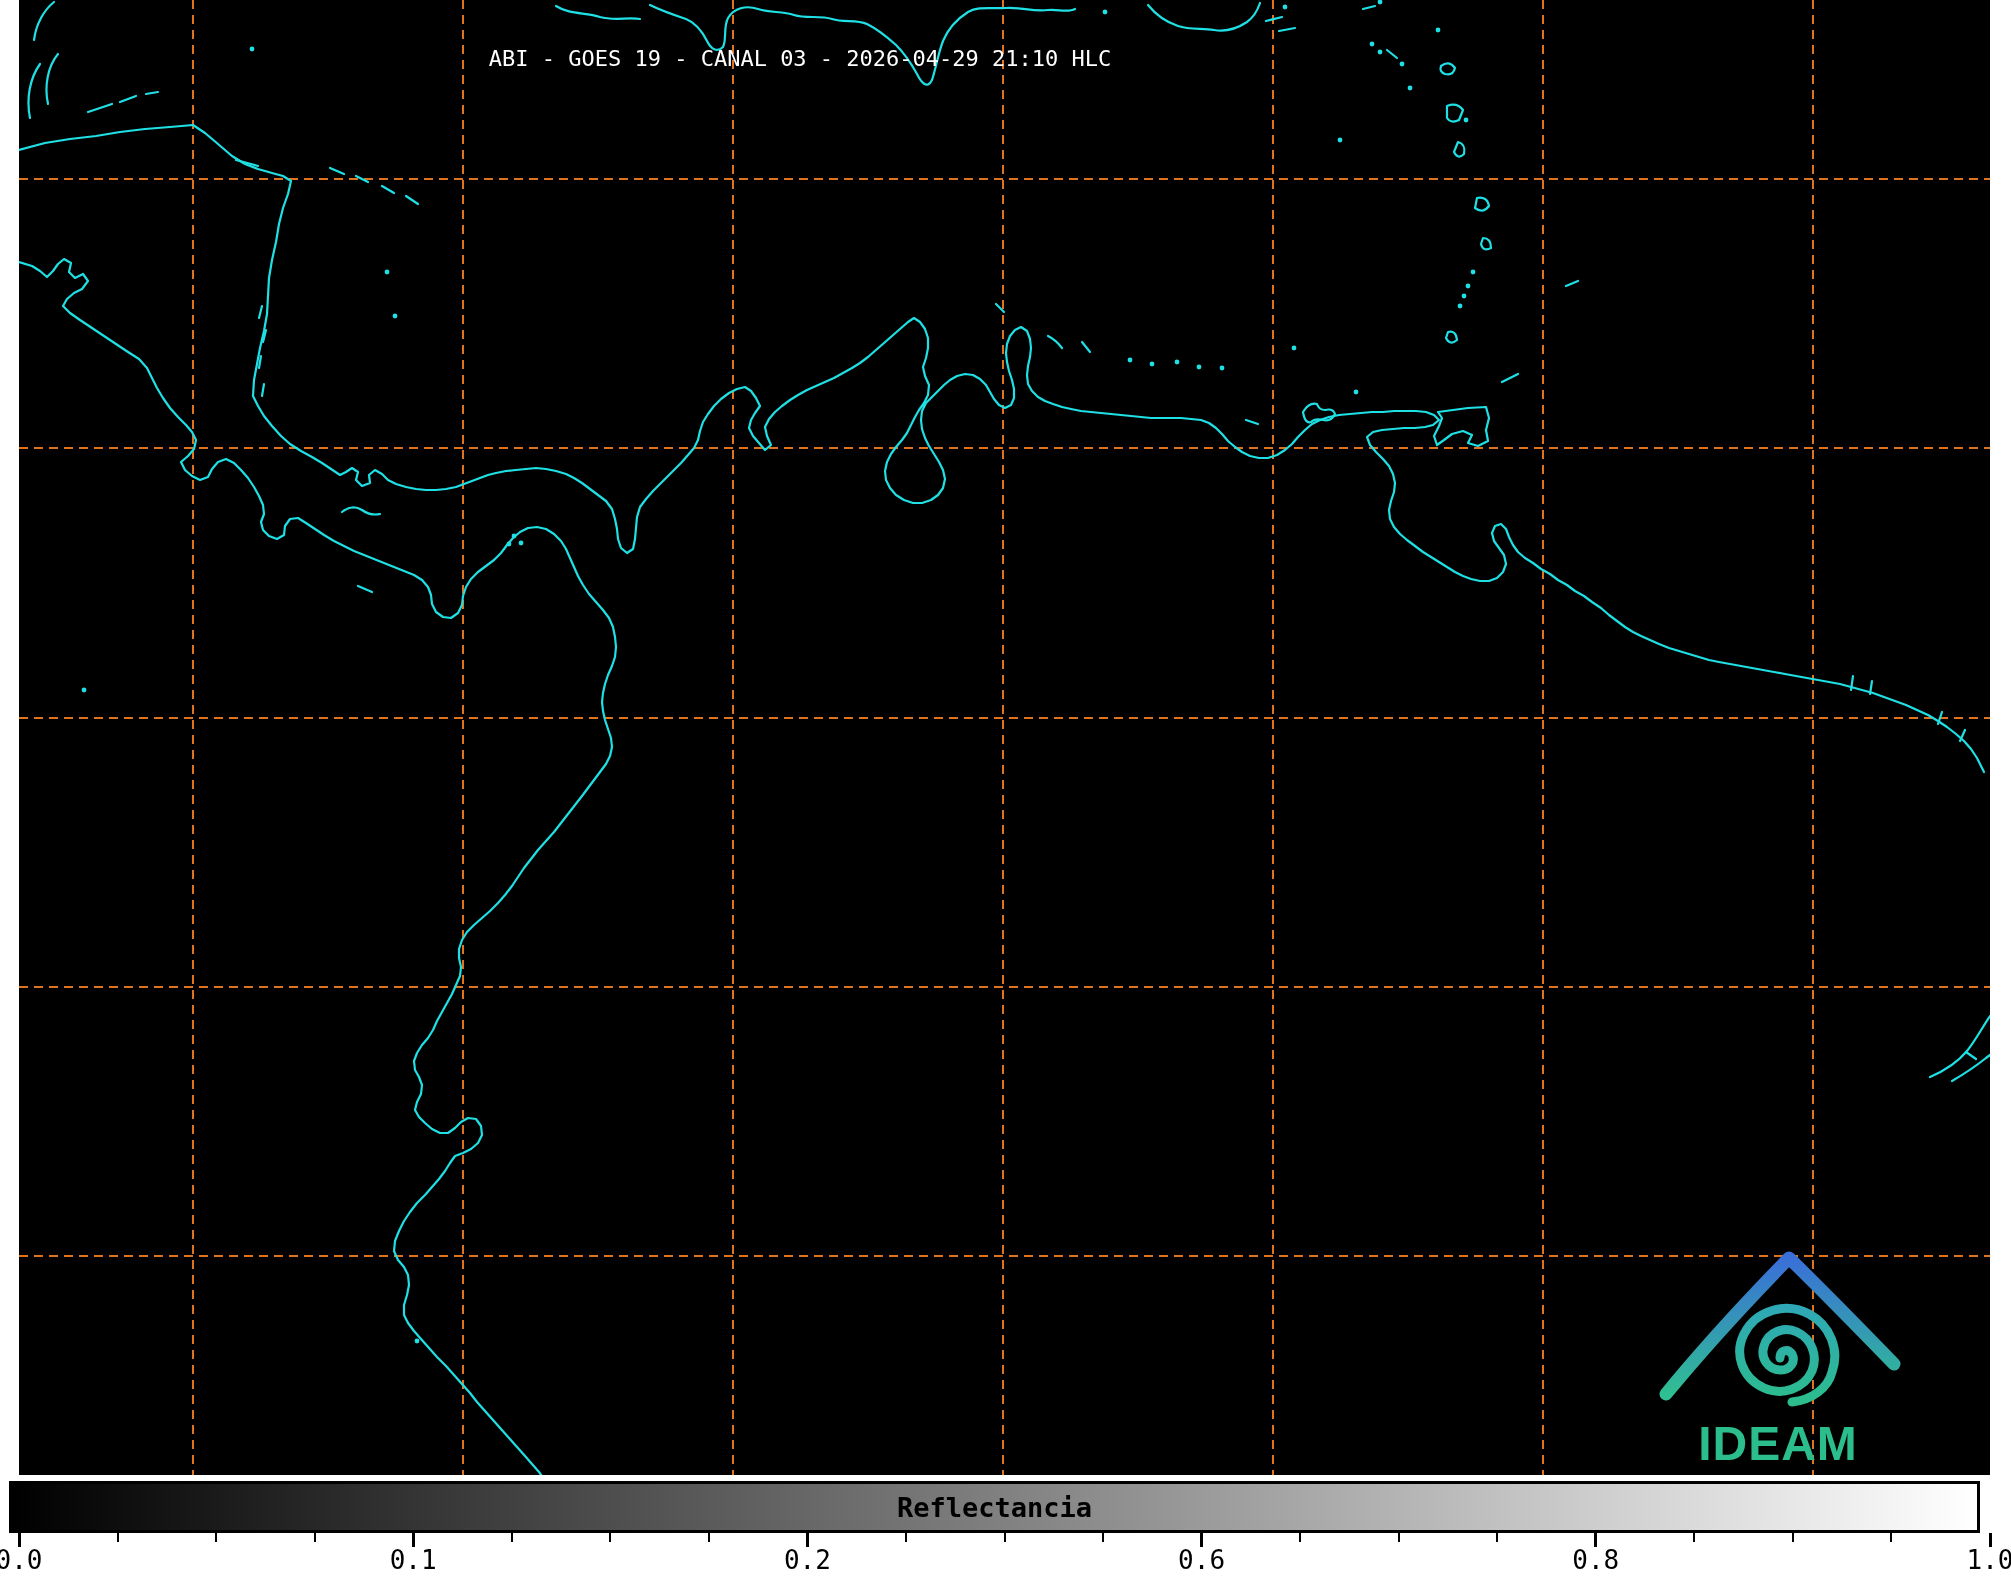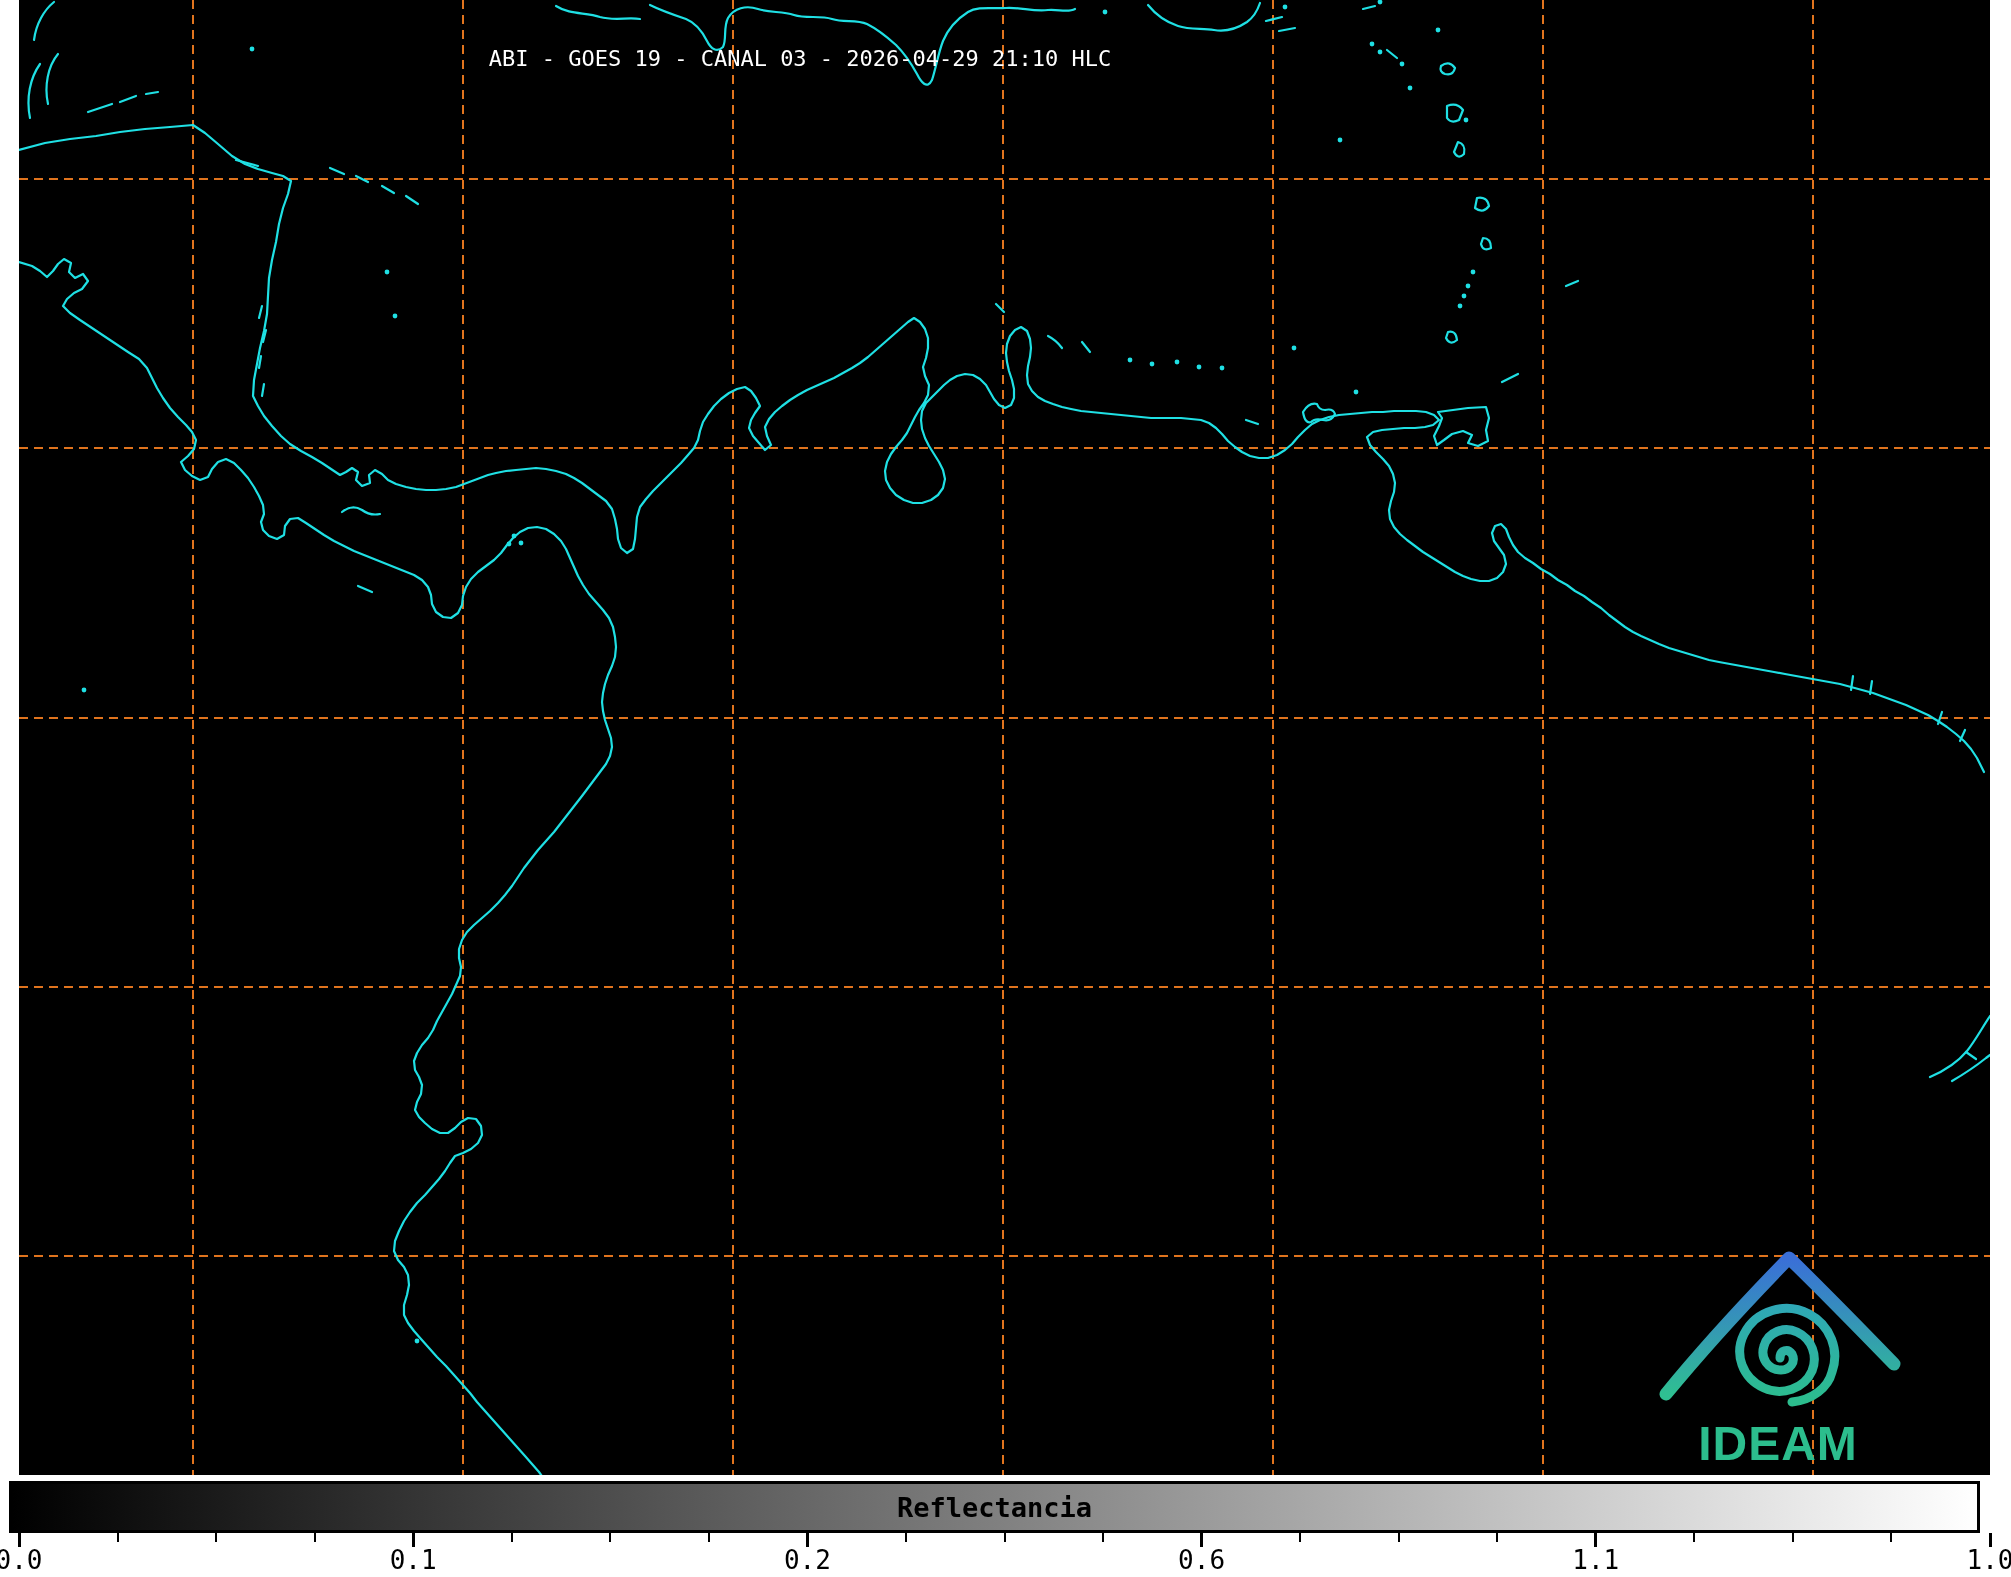--- a/index.html
+++ b/index.html
@@ -178,15 +178,15 @@
     <div class="tick" style="left: 1693.35px; width: 2px; height: 9px; background: rgb(0, 0, 0);"></div>
     <div class="tick" style="left: 1791.9px; width: 2px; height: 9px; background: rgb(0, 0, 0);"></div>
     <div class="tick" style="left: 1890.45px; width: 2px; height: 9px; background: rgb(0, 0, 0);"></div>
     <div class="tick" style="left: 1988.5px; width: 3px; height: 14px; background: rgb(0, 0, 0);"></div>
   </div>
 <div id="ticklabel-container">
     <div class="tick-label" style="left: -26px; color: rgb(0, 0, 0);">0.0</div>
     <div class="tick-label" style="left: 368.2px; color: rgb(0, 0, 0);">0.1</div>
     <div class="tick-label" style="left: 762.4px; color: rgb(0, 0, 0);">0.2</div>
     <div class="tick-label" style="left: 1156.6px; color: rgb(0, 0, 0);">0.6</div>
-    <div class="tick-label" style="left: 1550.8px; color: rgb(0, 0, 0);">1.1</div>
+    <div class="tick-label" style="left: 1550.8px; color: rgb(0, 0, 0);">0.8</div>
     <div class="tick-label" style="left: 1945px; color: rgb(0, 0, 0);">1.0</div>
   </div>
 
 </body></html>

